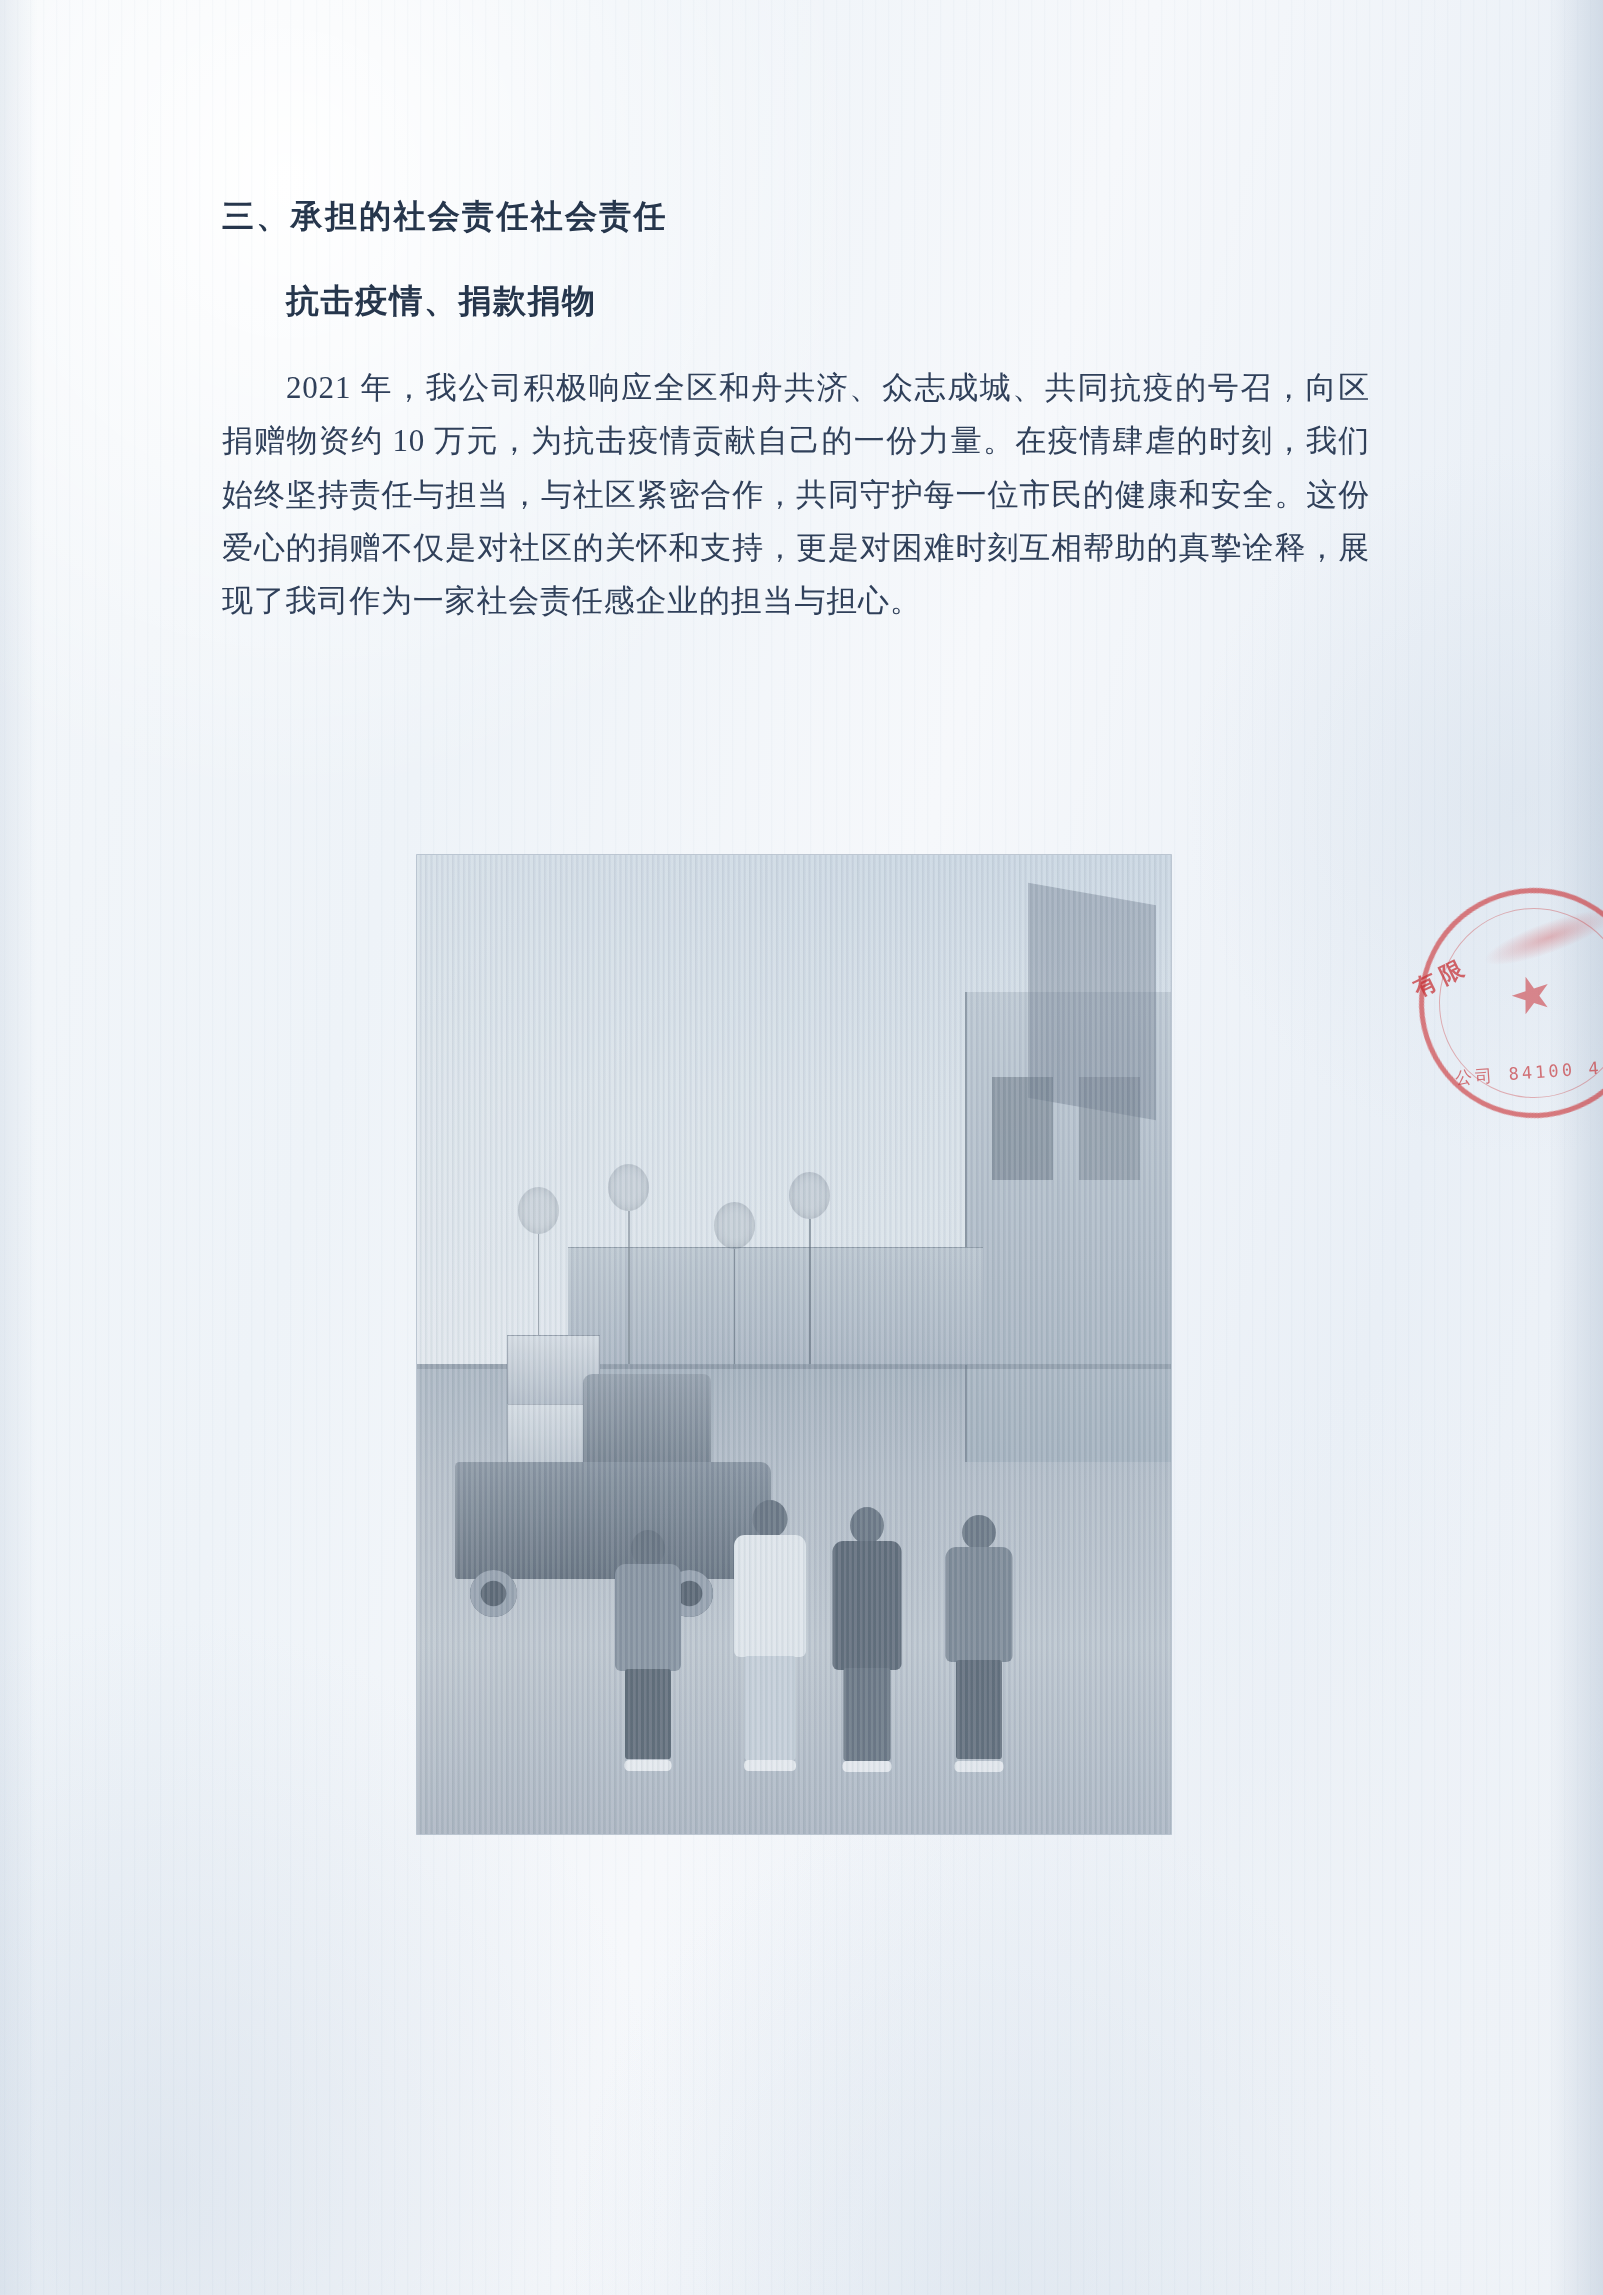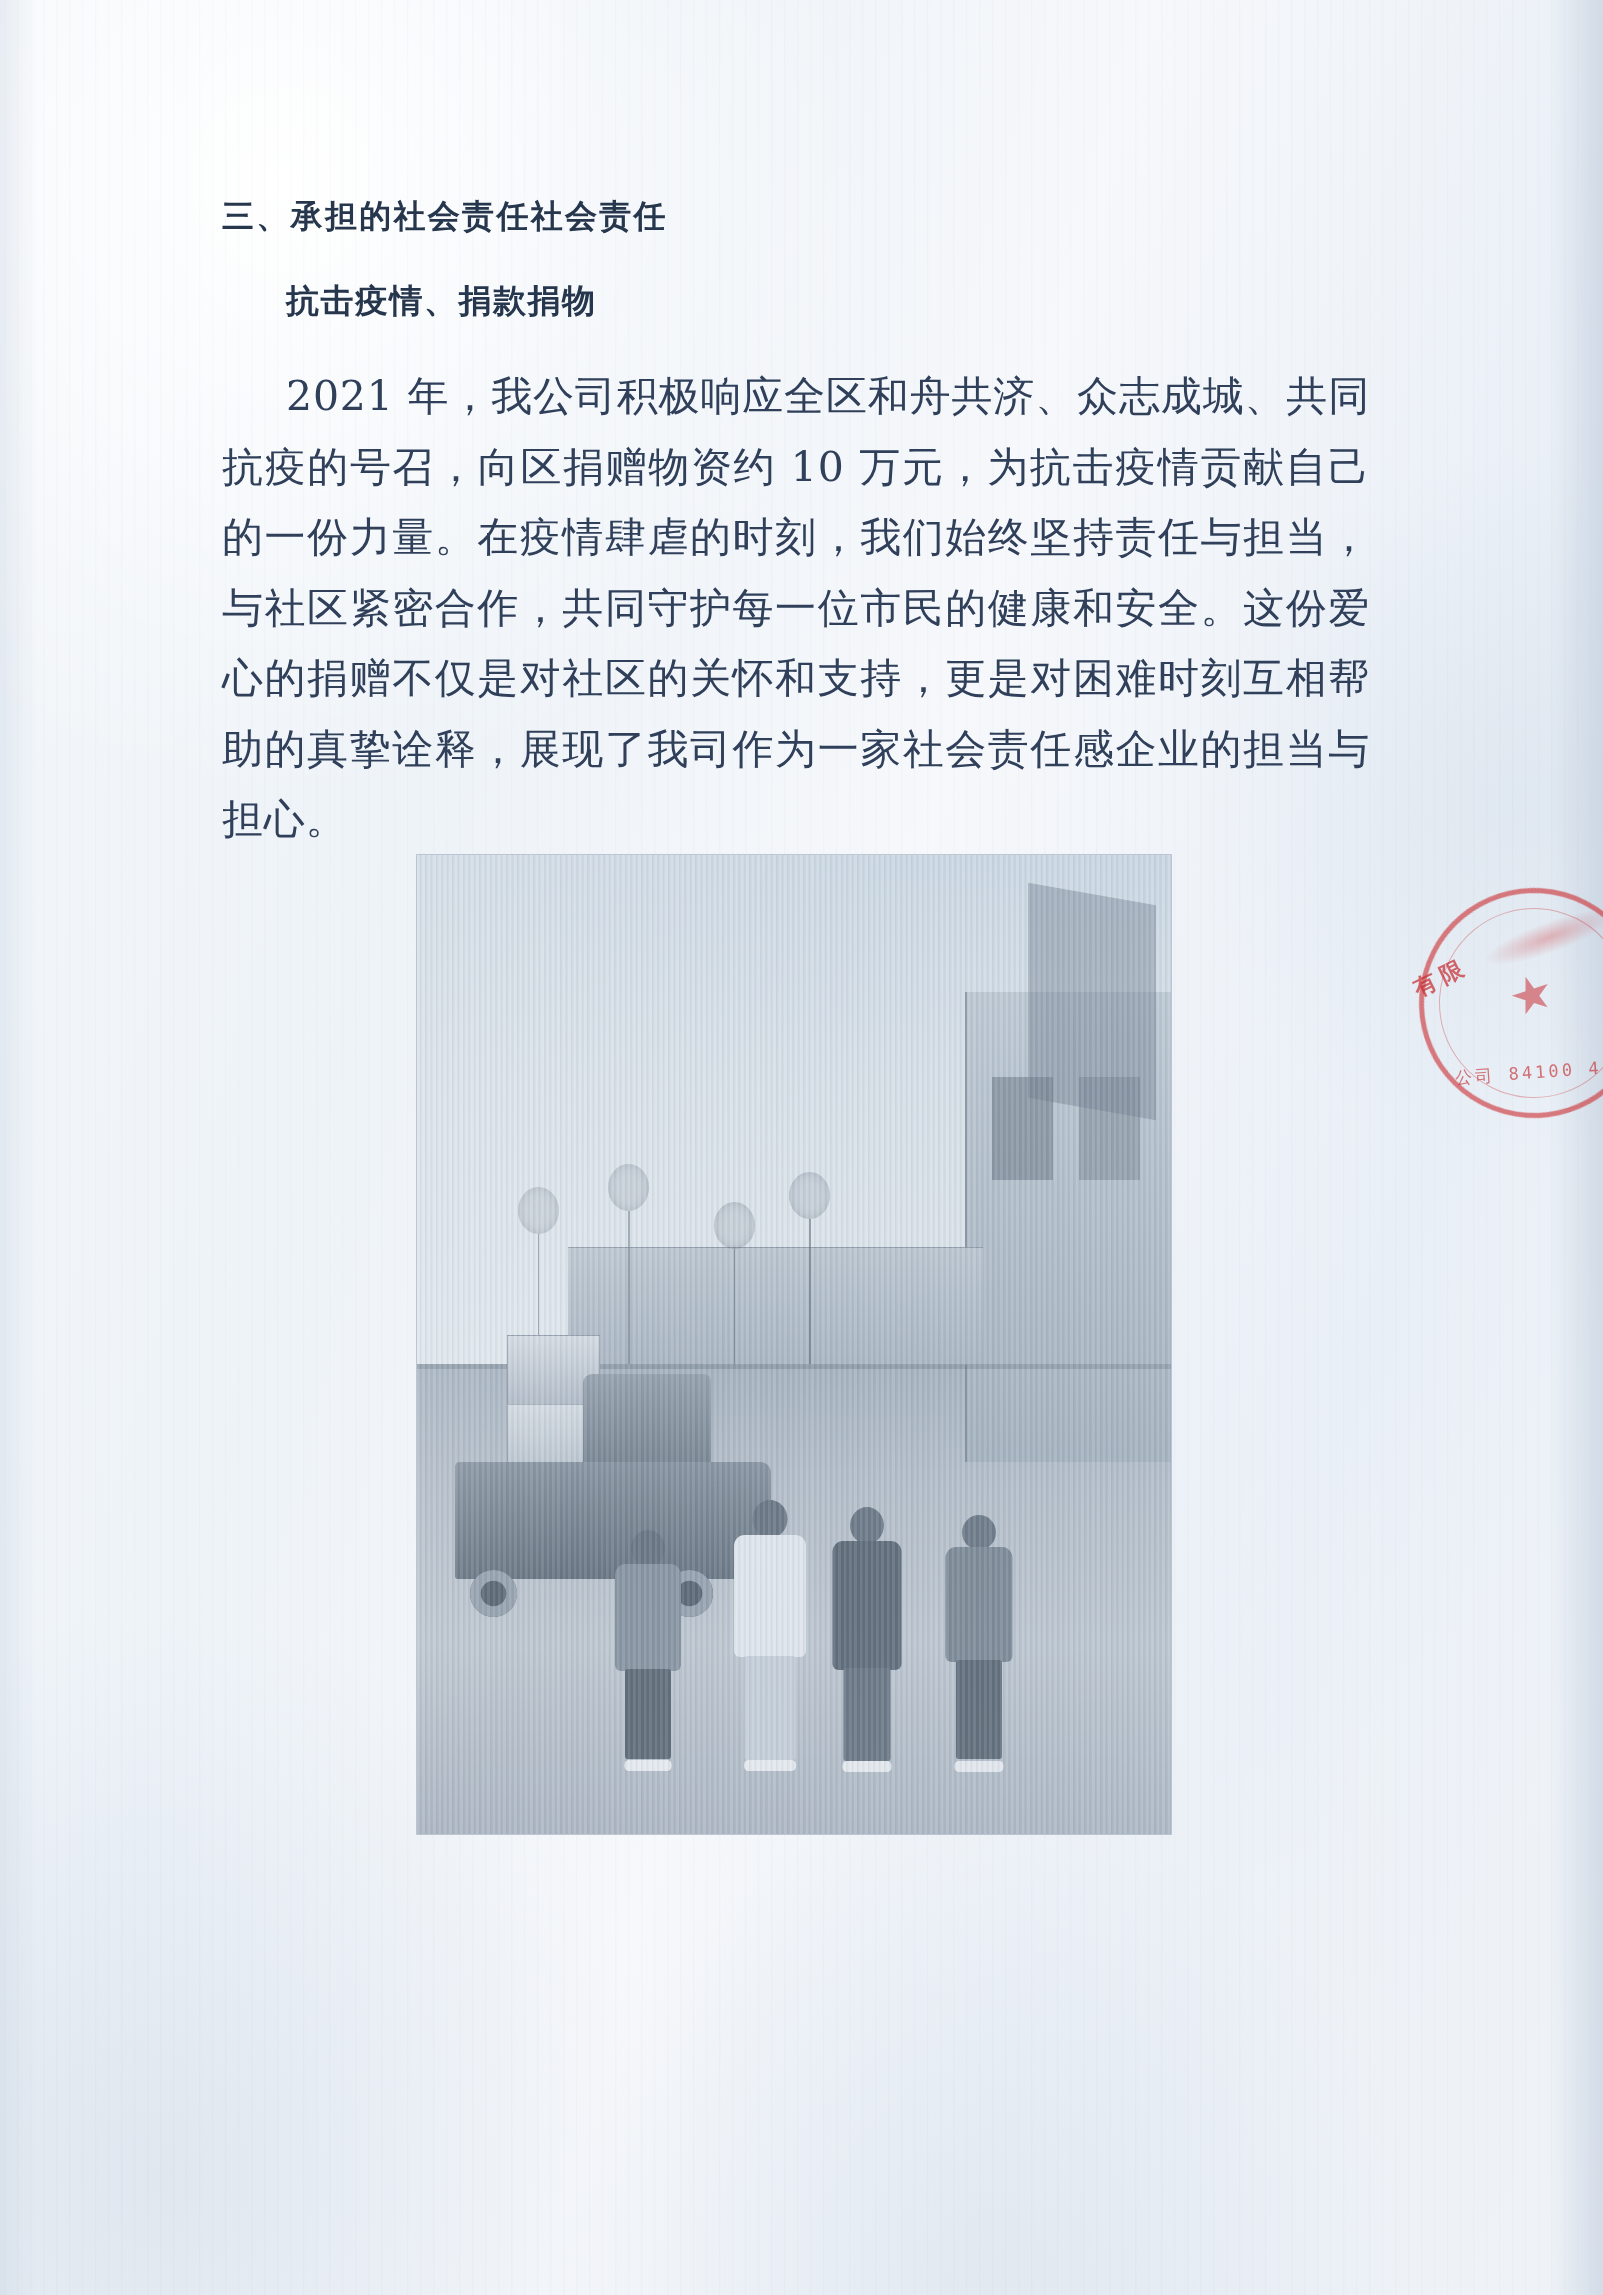--- a/index.html
+++ b/index.html
@@ -84,27 +84,28 @@
   }
   .heading-2 {
     font-size: 33px;
     font-weight: 700;
     letter-spacing: 1.5px;
     color: #26364c;
     margin: 0 0 37px 0;
     padding-left: 64px;
   }
   .body-text {
-    font-size: 41px;
+    font-size: 31px;
     line-height: 1.72;
     letter-spacing: 0.8px;
     text-indent: 64px;
     text-align: justify;
     color: #30405a;
     margin: 0;
+    font-family: Liberation Serif, serif;
   }
 
   
   .photo-wrap {
     position: absolute;
     left: 417px;
     top: 855px;
     width: 754px;
     height: 979px;
     box-shadow: 0 0 0 0.8px rgba(120,138,160,0.55);

